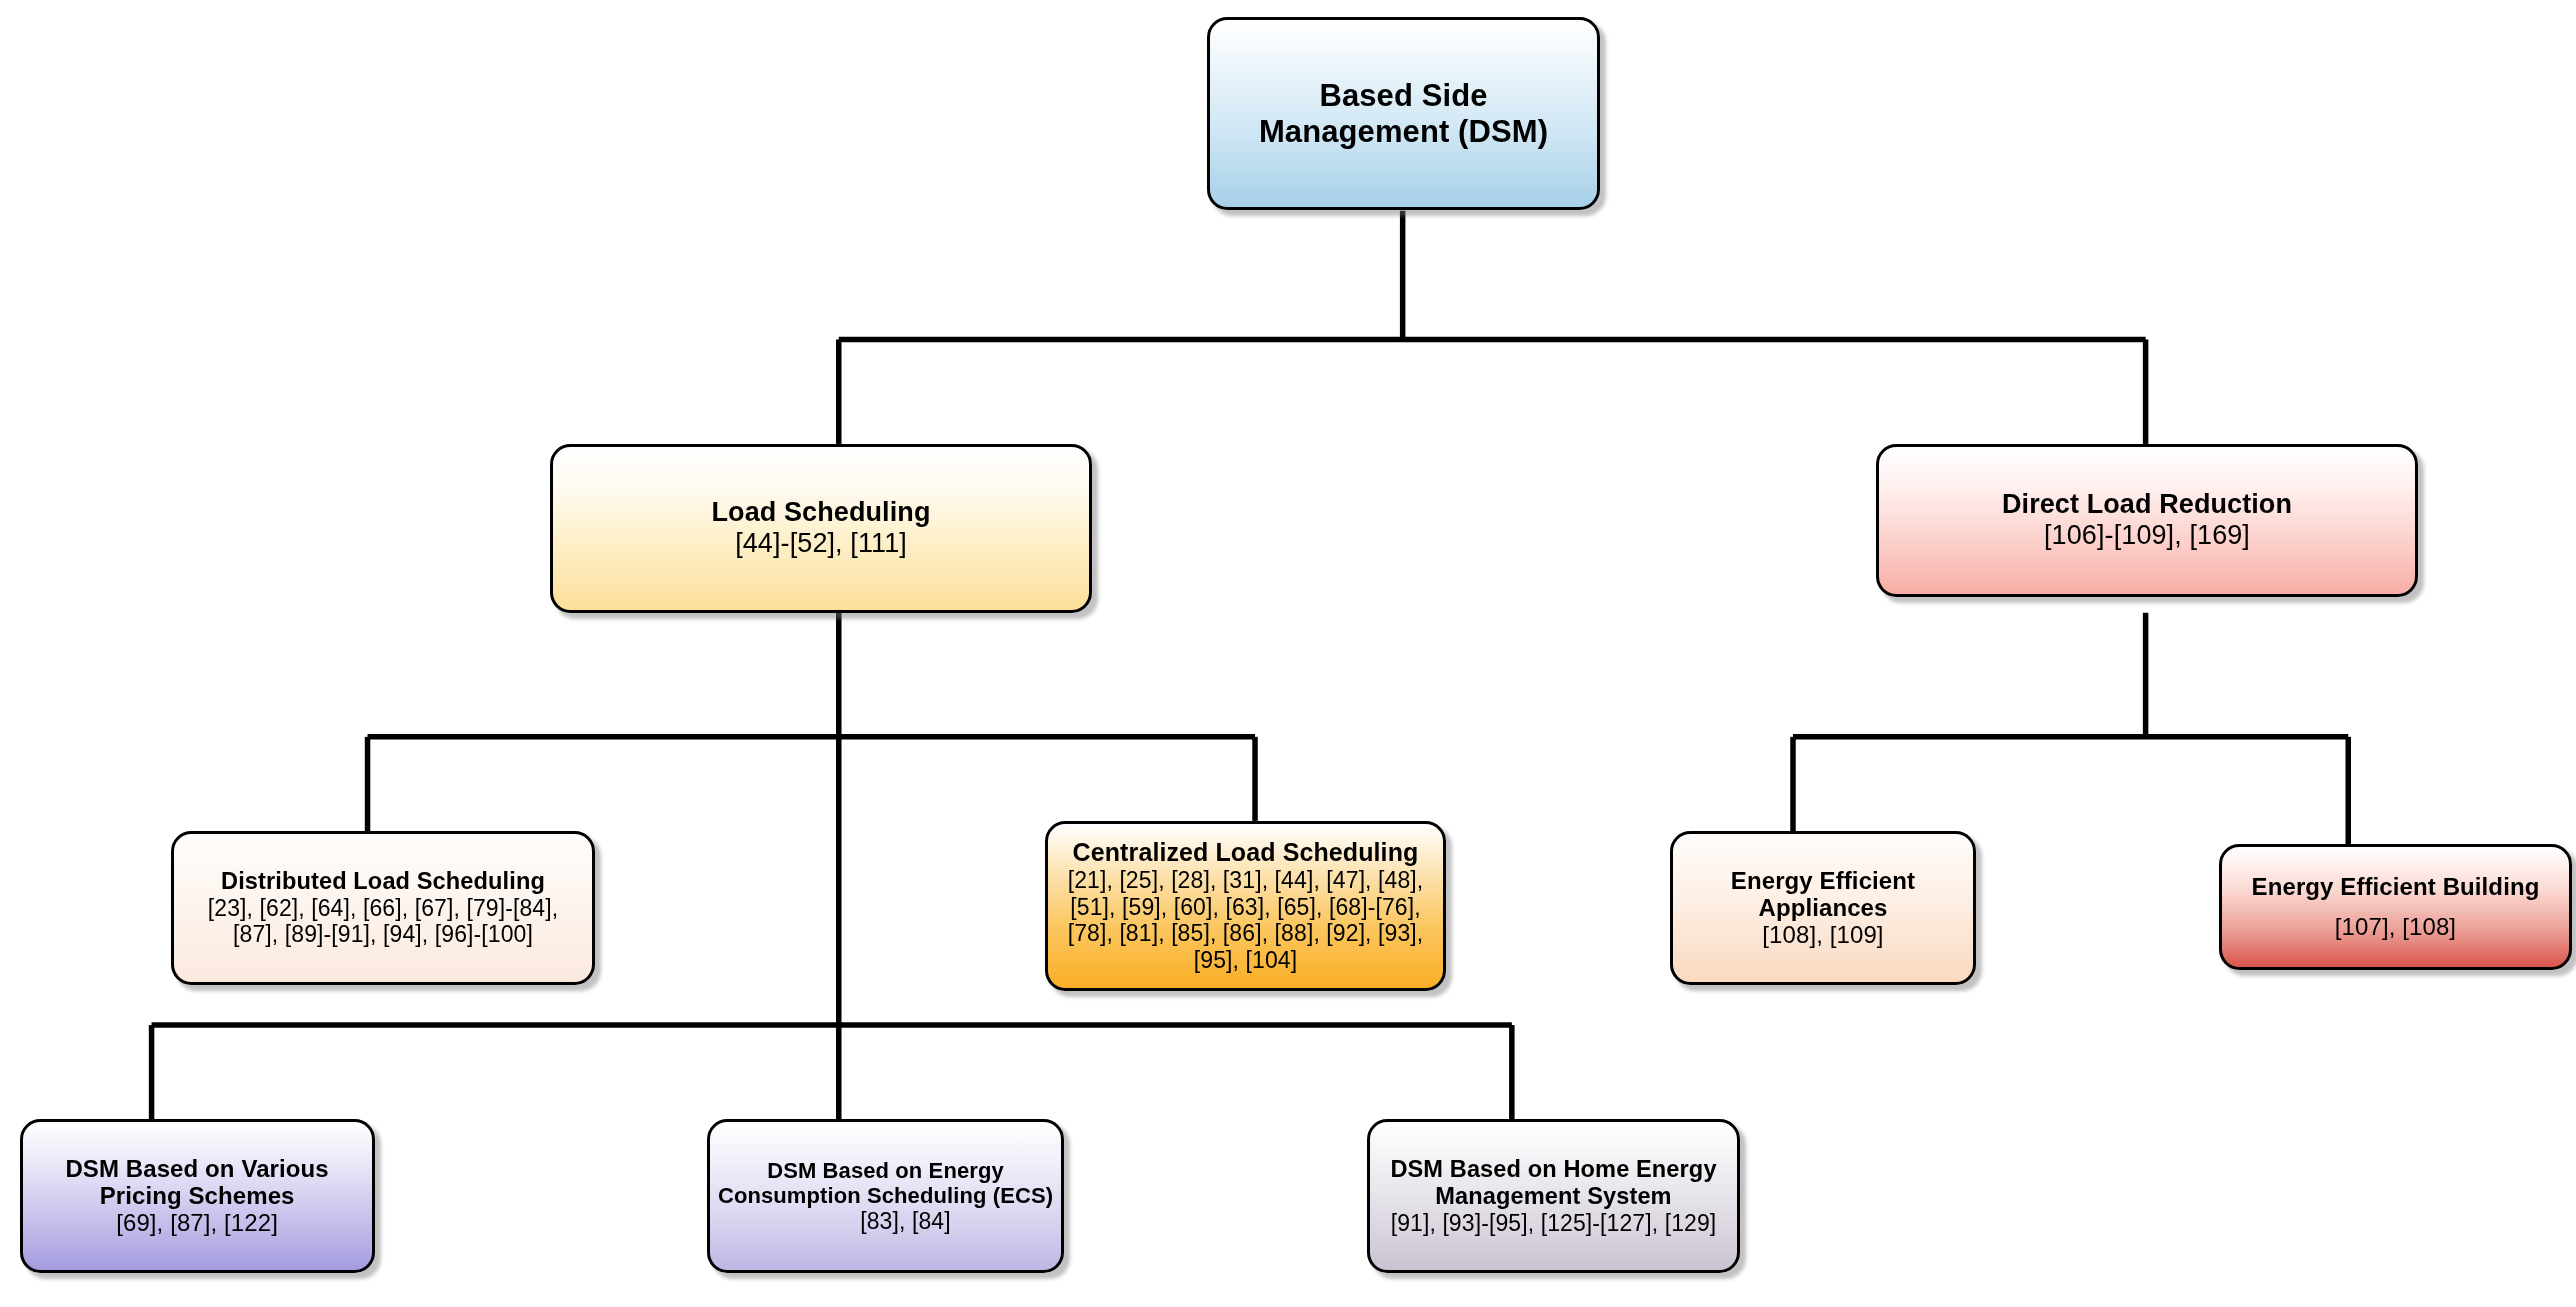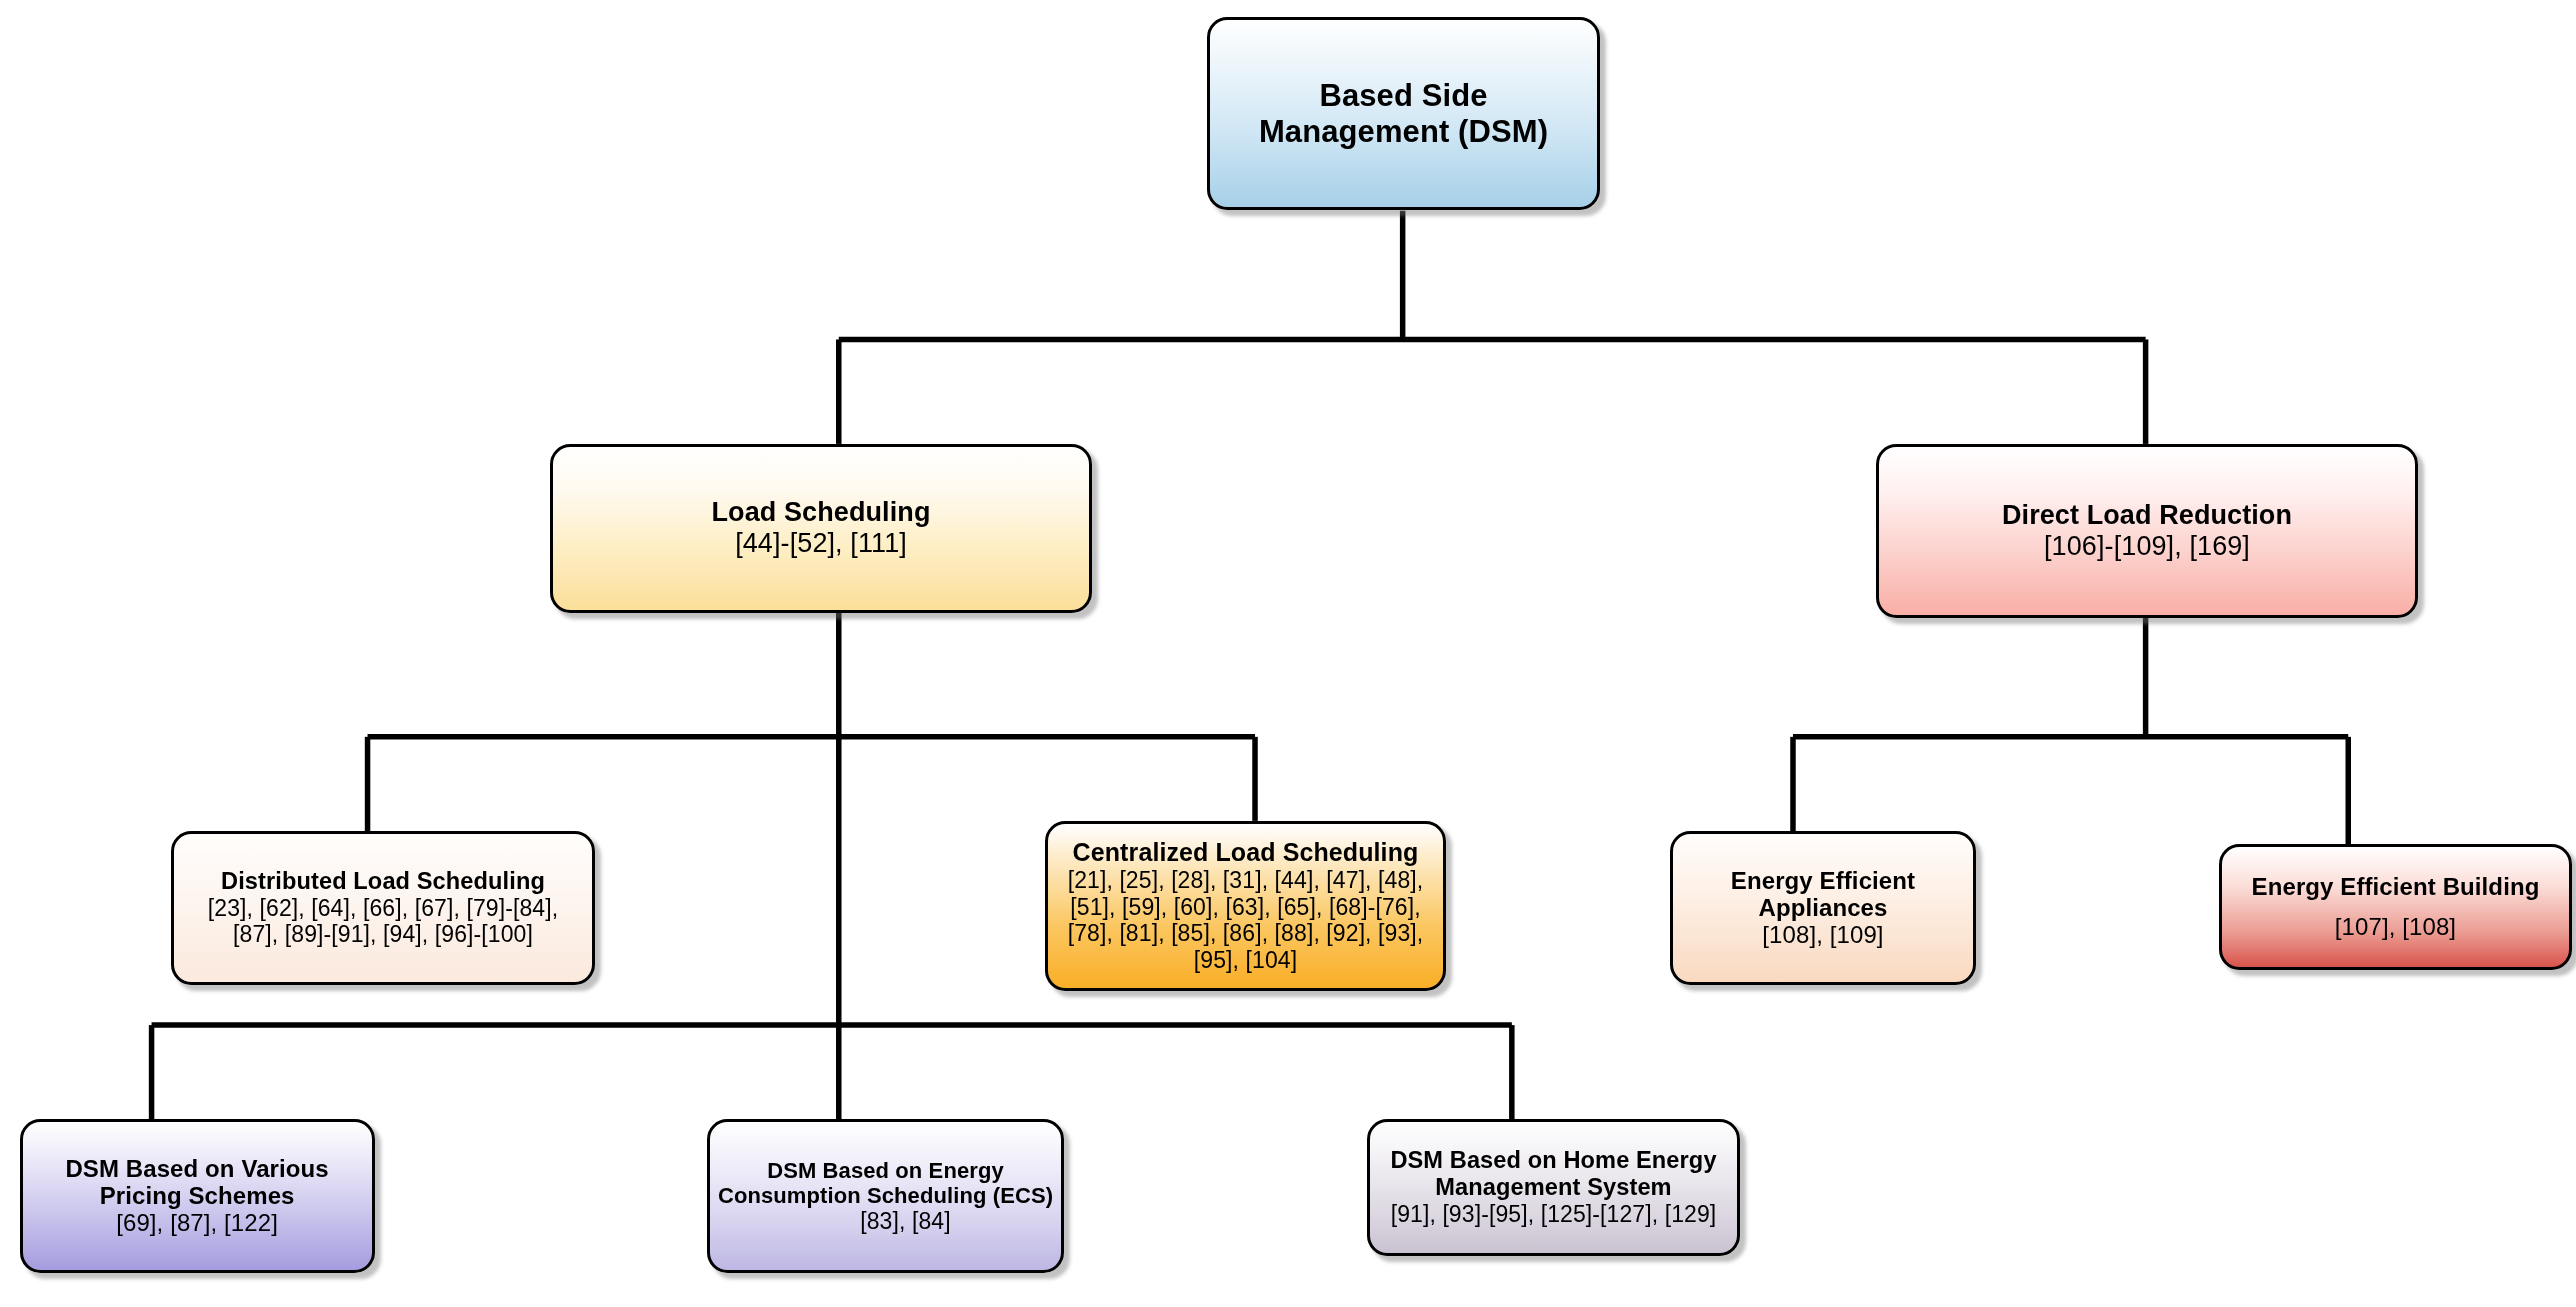--- a/index.html
+++ b/index.html
@@ -72,21 +72,21 @@
       <span>Based Side</span><br>
       <span>Management (DSM)</span>
     </div>
   </div>
 
   <div class="node g-load" style="left:550px;top:444px;width:542px;height:169px;">
     <div class="t" style="font-size:27px;">Load Scheduling</div>
     <div class="r" style="font-size:27px;">[44]-[52], [111]</div>
   </div>
 
-  <div class="node g-dlr" style="left:1876px;top:444px;width:542px;height:174px;text-align:center;">
+  <div class="node g-dlr" style="left:1876px;top:444px;width:542px;height:153px;text-align:center;">
     <div class="t" style="font-size:27px;">Direct Load Reduction</div>
     <div class="r" style="font-size:27px;">[106]-[109], [169]</div>
   </div>
 
   <div class="node g-dist" style="left:171px;top:831px;width:424px;height:154px;">
     <div class="t" style="font-size:23.6px;">Distributed Load Scheduling</div>
     <div class="r" style="font-size:23px;">[23], [62], [64], [66], [67], [79]-[84], [87], [89]-[91], [94], [96]-[100]</div>
   </div>
 
   <div class="node g-centr" style="left:1045px;top:821px;width:401px;height:170px;">
@@ -116,21 +116,21 @@
   </div>
 
   <div class="node g-ecs" style="left:707px;top:1119px;width:357px;height:154px;">
     <div class="t" style="font-size:22px;">
       <span>DSM Based on Energy</span><br>
       <span>Consumption Scheduling (ECS)</span>
     </div>
     <div class="r" style="font-size:23px;margin-left:40px;">[83], [84]</div>
   </div>
 
-  <div class="node g-hems" style="left:1367px;top:1119px;width:373px;height:137px;">
+  <div class="node g-hems" style="left:1367px;top:1119px;width:373px;height:154px;">
     <div class="t" style="font-size:23.6px;">
       <span>DSM Based on Home Energy</span><br>
       <span>Management System</span>
     </div>
     <div class="r" style="font-size:23px;">[91], [93]-[95], [125]-[127], [129]</div>
   </div>
 
 </div>
 
 

